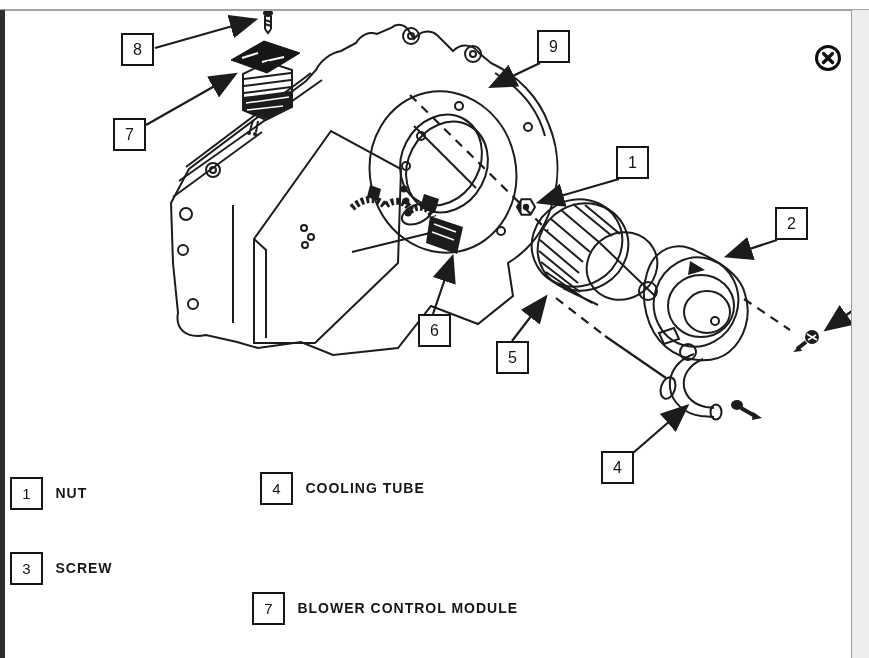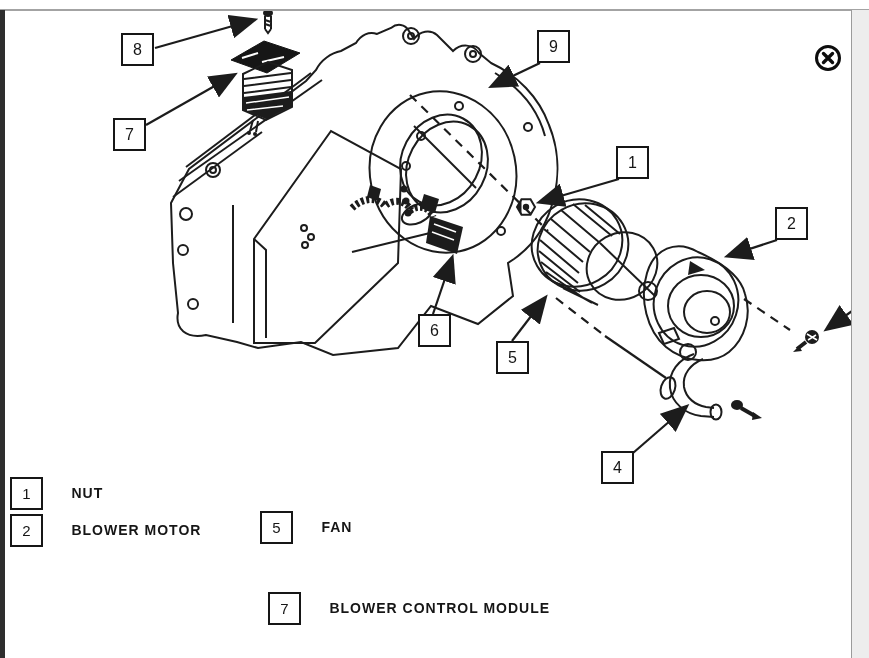--- a/index.html
+++ b/index.html
@@ -12,21 +12,21 @@
                 background:#ededed;border-left:1px solid #9b9b9b;box-sizing:border-box;}
   
   .close-btn{position:absolute;left:812px;top:42px;width:32px;height:32px;cursor:pointer;}
   
   .co{position:absolute;width:29px;height:29px;border:2px solid #161616;background:#fff;
       text-align:center;line-height:29px;font-size:16px;font-weight:500;}
   
   .lg-item{position:absolute;height:34px;white-space:nowrap;}
   .lg-box{display:inline-block;width:29px;height:29px;border:2px solid #161616;background:#fff;
           text-align:center;line-height:29px;font-size:15px;vertical-align:top;}
-  .lg-label{display:inline-block;margin-left:24px;line-height:33px;font-size:14px;
+  .lg-label{display:inline-block;margin-left:8px;line-height:33px;font-size:14px;
             font-weight:700;letter-spacing:1px;vertical-align:top;}
   svg{position:absolute;left:0;top:0;}
   .ink{stroke:#1c1c1c;fill:none;stroke-width:2;}
 </style>
 </head>
 <body>
 
 <div id="stage">
 
   <svg width="869" height="658" viewBox="0 0 869 658">
@@ -187,30 +187,30 @@
   <div class="co" style="left:616px;top:146px">1</div>
   <div class="co" style="left:775px;top:207px">2</div>
   <div class="co" style="left:418px;top:314px">6</div>
   <div class="co" style="left:496px;top:341px">5</div>
   <div class="co" style="left:601px;top:451px">4</div>
 
   <div class="lg-item" style="left:10px;top:477px">
     <span class="lg-box">1</span>
     <span class="lg-label">NUT</span>
   </div>
-  <div class="lg-item" style="left:10px;top:514px">
-    <span class="lg-box">2</span>
-    <span class="lg-label">BLOWER MOTOR</span>
-  </div>
-
-  <div class="lg-item" style="left:260px;top:511px">
-    <span class="lg-box">5</span>
-    <span class="lg-label">FAN</span>
-  </div>
-  <div class="lg-item" style="left:268px;top:592px">
+  <div class="lg-item" style="left:10px;top:552px">
+    <span class="lg-box">3</span>
+    <span class="lg-label">SCREW</span>
+  </div>
+
+  <div class="lg-item" style="left:260px;top:472px">
+    <span class="lg-box">4</span>
+    <span class="lg-label">COOLING TUBE</span>
+  </div>
+  <div class="lg-item" style="left:252px;top:592px">
     <span class="lg-box">7</span>
     <span class="lg-label">BLOWER CONTROL MODULE</span>
   </div>
 
 
   <div class="top-rule"></div>
   <div class="left-bar"></div>
   <div class="right-gutter"></div>
 
   <div class="close-btn">

